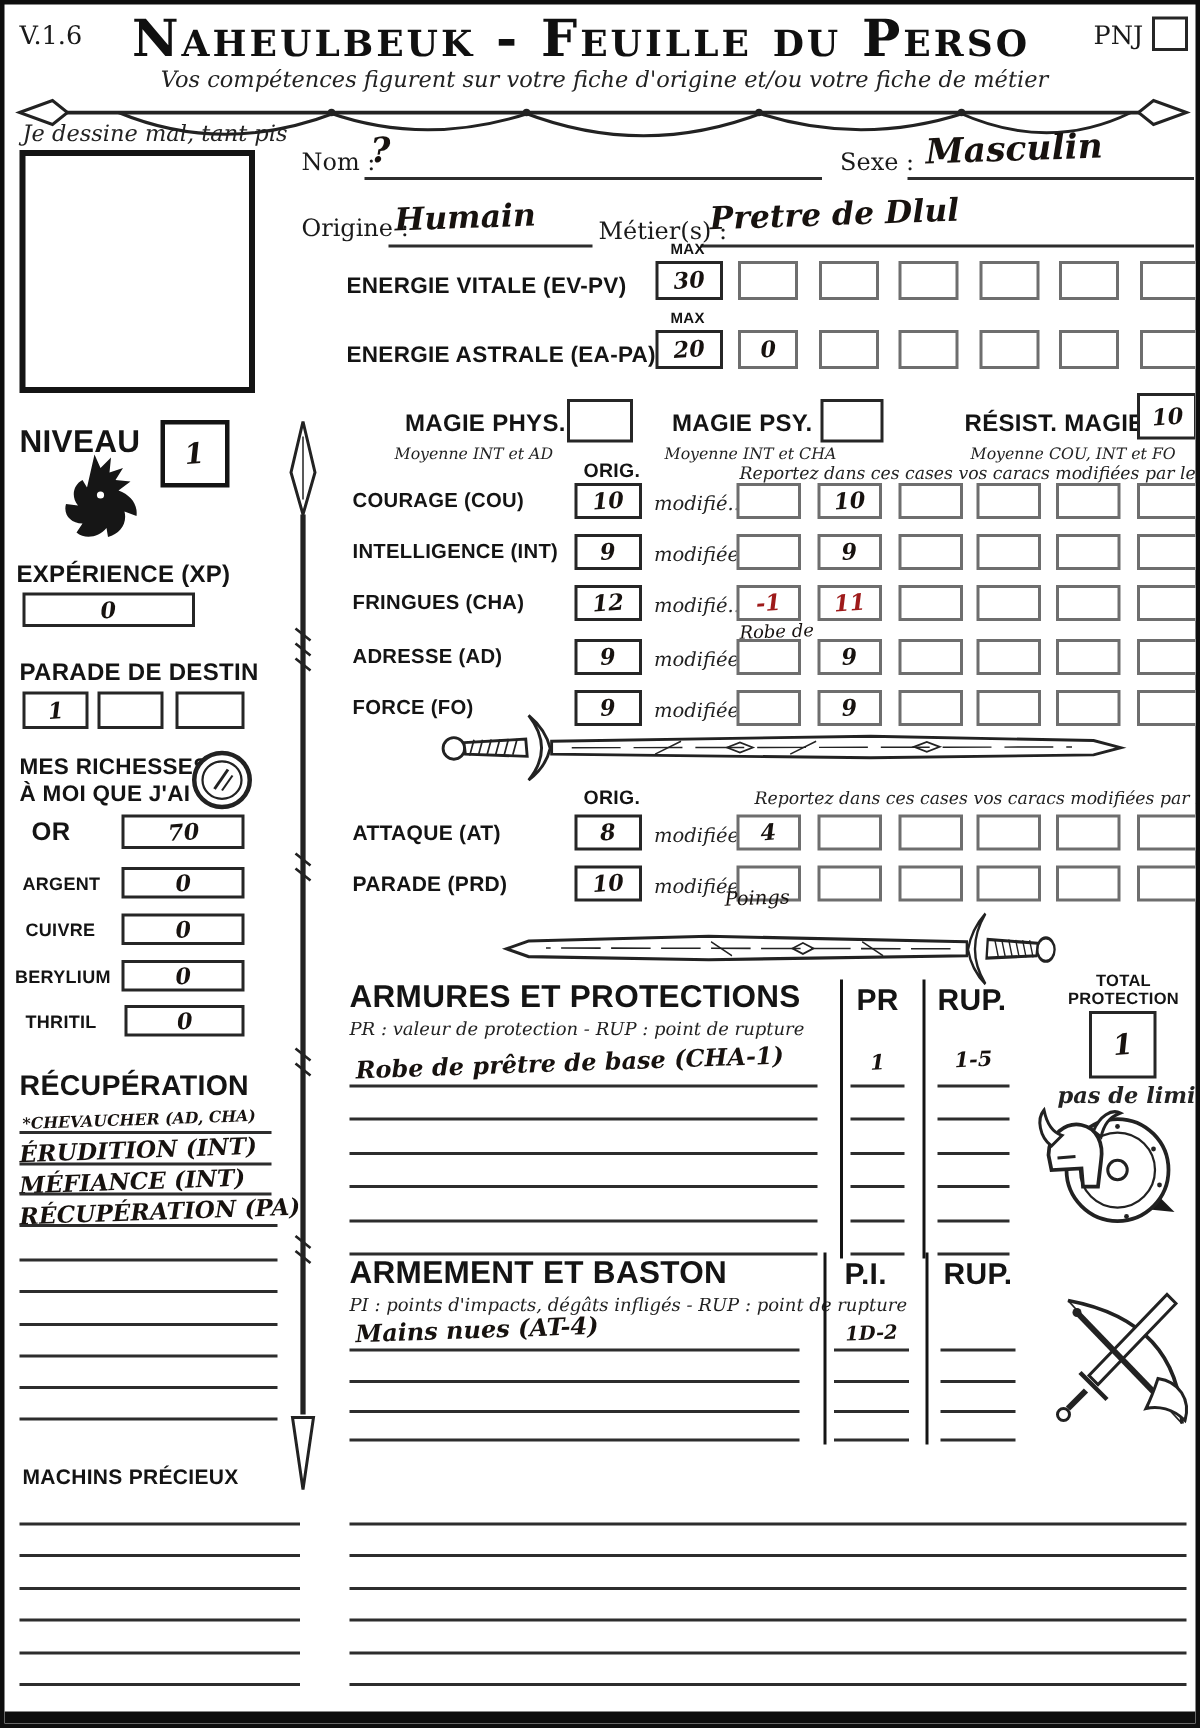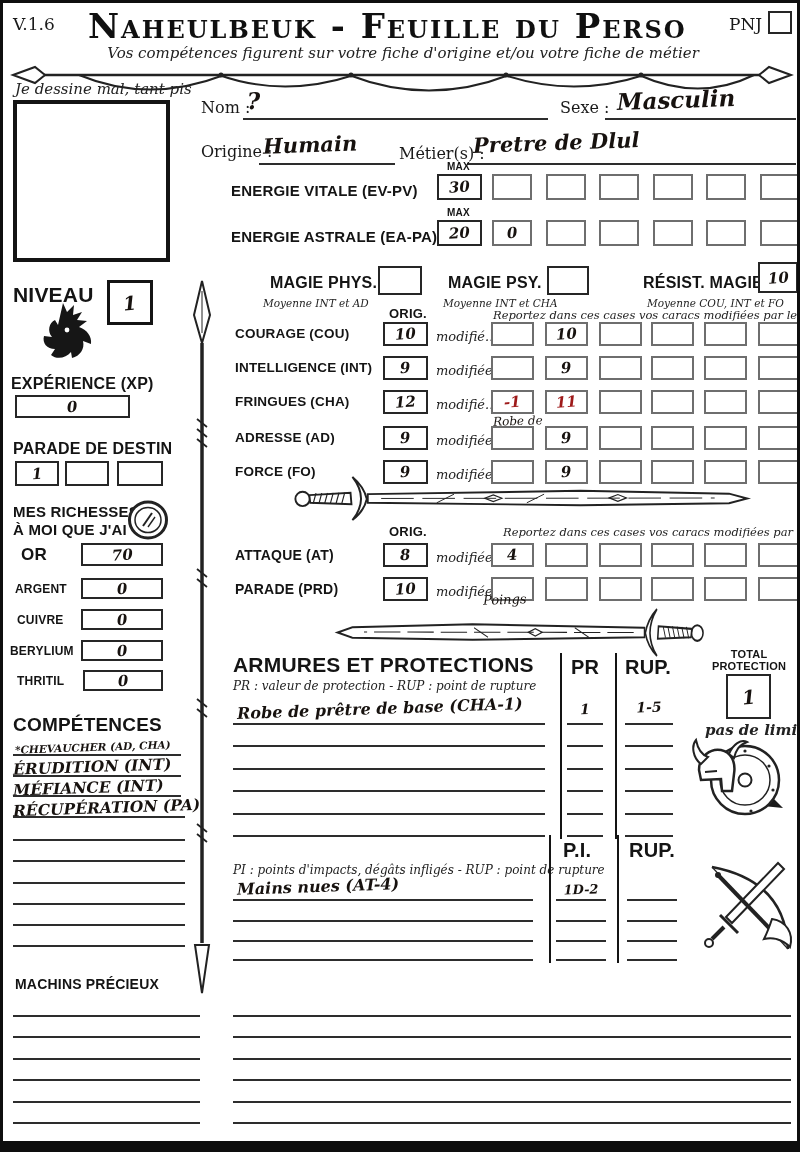--- a/index.html
+++ b/index.html
@@ -325,21 +325,21 @@
     </div>
   <span class="dl" style="left:7px;top:641px;font-size:12px">BERYLIUM</span>
   <div class="box dark" style="left:78px;top:637px;width:82px;height:21px">
       <span class="hd cv">0</span>
     </div>
   <span class="dl" style="left:14px;top:671px;font-size:12px">THRITIL</span>
   <div class="box dark" style="left:80px;top:667px;width:80px;height:21px">
       <span class="hd cv">0</span>
     </div>
 
-  <span class="dl" style="left:10px;top:711px;font-size:19px">COMPÉTENCES</span>
+  <span class="dl" style="left:10px;top:711px;font-size:19px">RÉCUPÉRATION</span>
   <span class="hda" style="left:12px;top:738px;font-size:10.5px">*CHEVAUCHER (AD, CHA)</span>
   <div class="ln" style="left:10px;top:751px;width:168px"></div>
   <span class="hda" style="left:10px;top:754px;font-size:15.5px">ÉRUDITION (INT)</span>
   <div class="ln" style="left:10px;top:772px;width:168px"></div>
   <span class="hda" style="left:10px;top:775px;font-size:15.5px">MÉFIANCE (INT)</span>
   <div class="ln" style="left:10px;top:792px;width:168px"></div>
   <span class="hda" style="left:10px;top:795px;font-size:15.5px">RÉCUPÉRATION (PA)</span>
   <div class="ln" style="left:10px;top:813px;width:172px"></div>
   <div class="ln" style="left:10px;top:836px;width:172px"></div>
   <div class="ln" style="left:10px;top:857px;width:172px"></div>
@@ -412,20 +412,21 @@
         <circle cx="80" cy="32" r="1.6" fill="#222"></circle>
       <circle cx="84" cy="56" r="1.6" fill="#222"></circle>
         <circle cx="62" cy="77" r="1.6" fill="#222"></circle>
       <path d="M10,36 C10,22 22,14 32,16 C42,18 47,28 45,40 L43,57 33,57 32,45 12,46 Z" fill="#fff" stroke="#222" stroke-width="2.5"></path>
       <path d="M12,30 C4,24 2,12 7,6 C9,16 13,21 19,23 Z" fill="#fff" stroke="#222" stroke-width="2"></path>
       <path d="M40,20 C44,10 52,5 58,8 C50,11 47,16 45,24 Z" fill="#fff" stroke="#222" stroke-width="2"></path>
       <path d="M16,38 l12,-1" stroke="#222" stroke-width="2" fill="none"></path>
     </svg>
   </div>
 
+  <span class="dl" style="left:230px;top:834px;font-size:21px">ARMEMENT ET BASTON</span>
   <span class="sc" style="left:230px;top:860px;font-size:12px">PI : points d'impacts, dégâts infligés - RUP : point de rupture</span>
   <span class="dl" style="left:560px;top:836px;font-size:20px">P.I.</span>
   <span class="dl" style="left:626px;top:836px;font-size:20px">RUP.</span>
   <div class="vdiv" style="left:546px;top:832px;height:128px"></div>
   <div class="vdiv" style="left:614px;top:832px;height:128px"></div>
 
   <span class="hda" style="left:234px;top:874px;font-size:16px">Mains nues (AT-4)</span>
   <span class="hda ctrt" style="left:552px;top:879px;width:52px;font-size:13px">1D-2</span>
   <div class="ln" style="left:230px;top:896px;width:300px"></div>
   <div class="ln" style="left:553px;top:896px;width:50px"></div>

